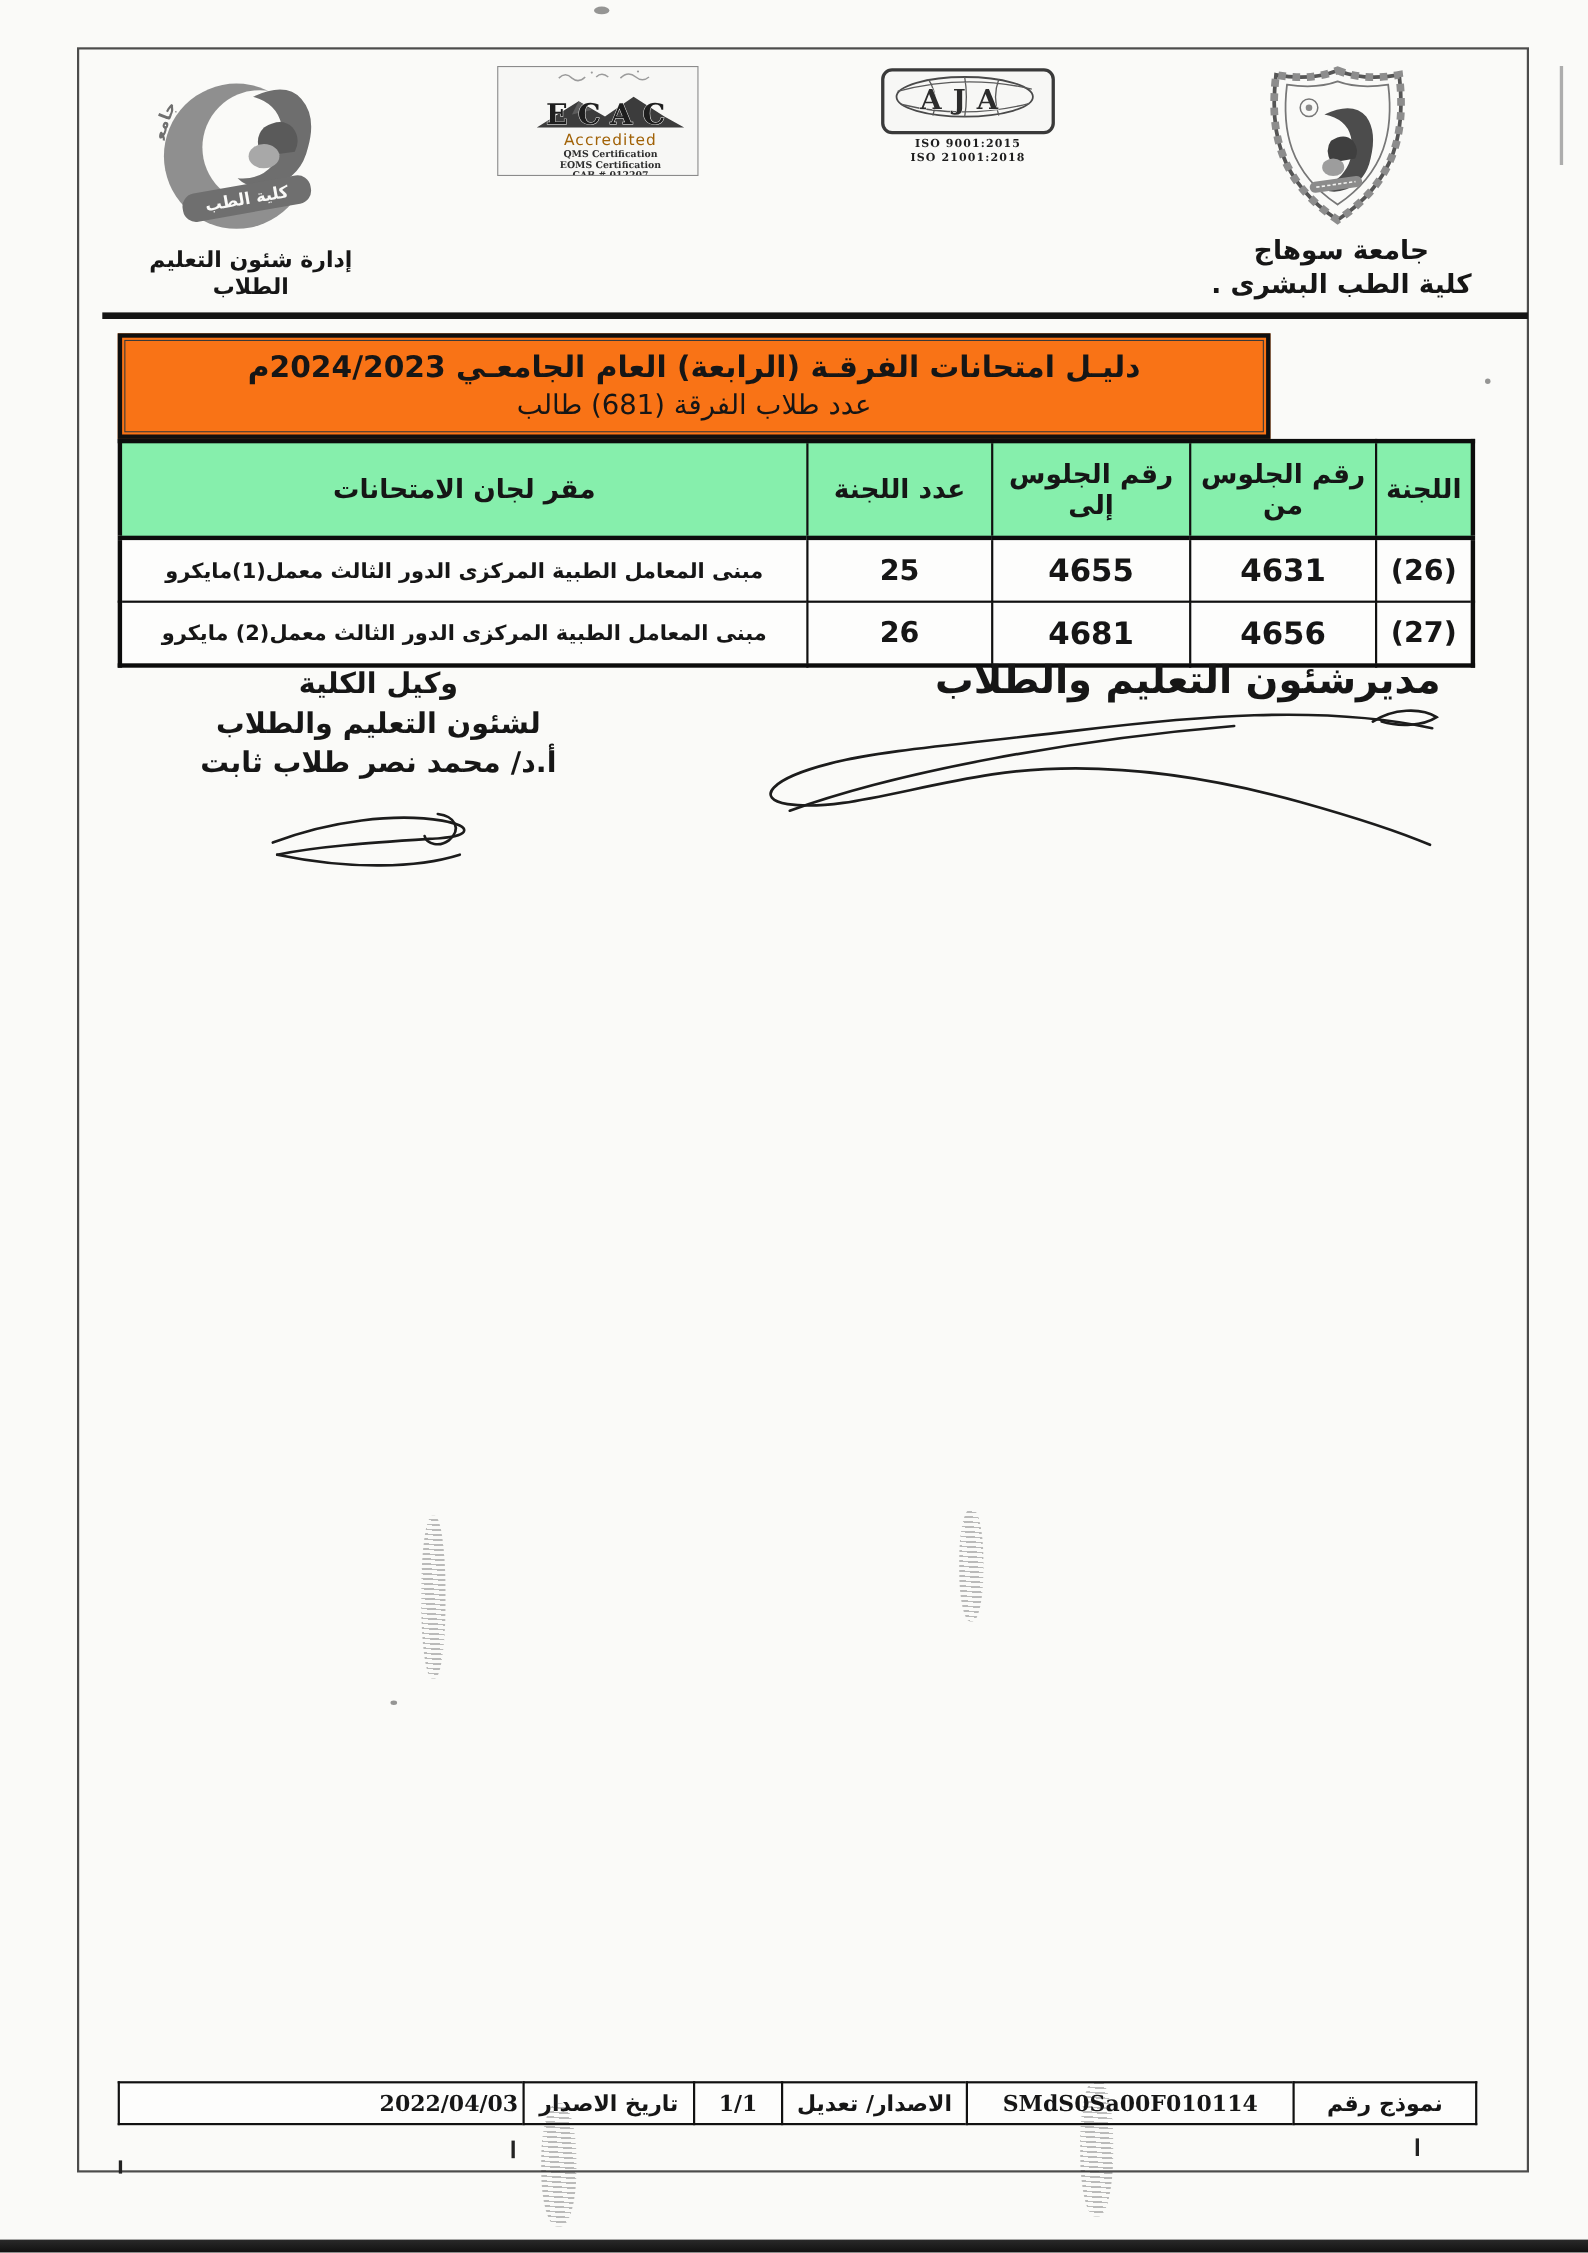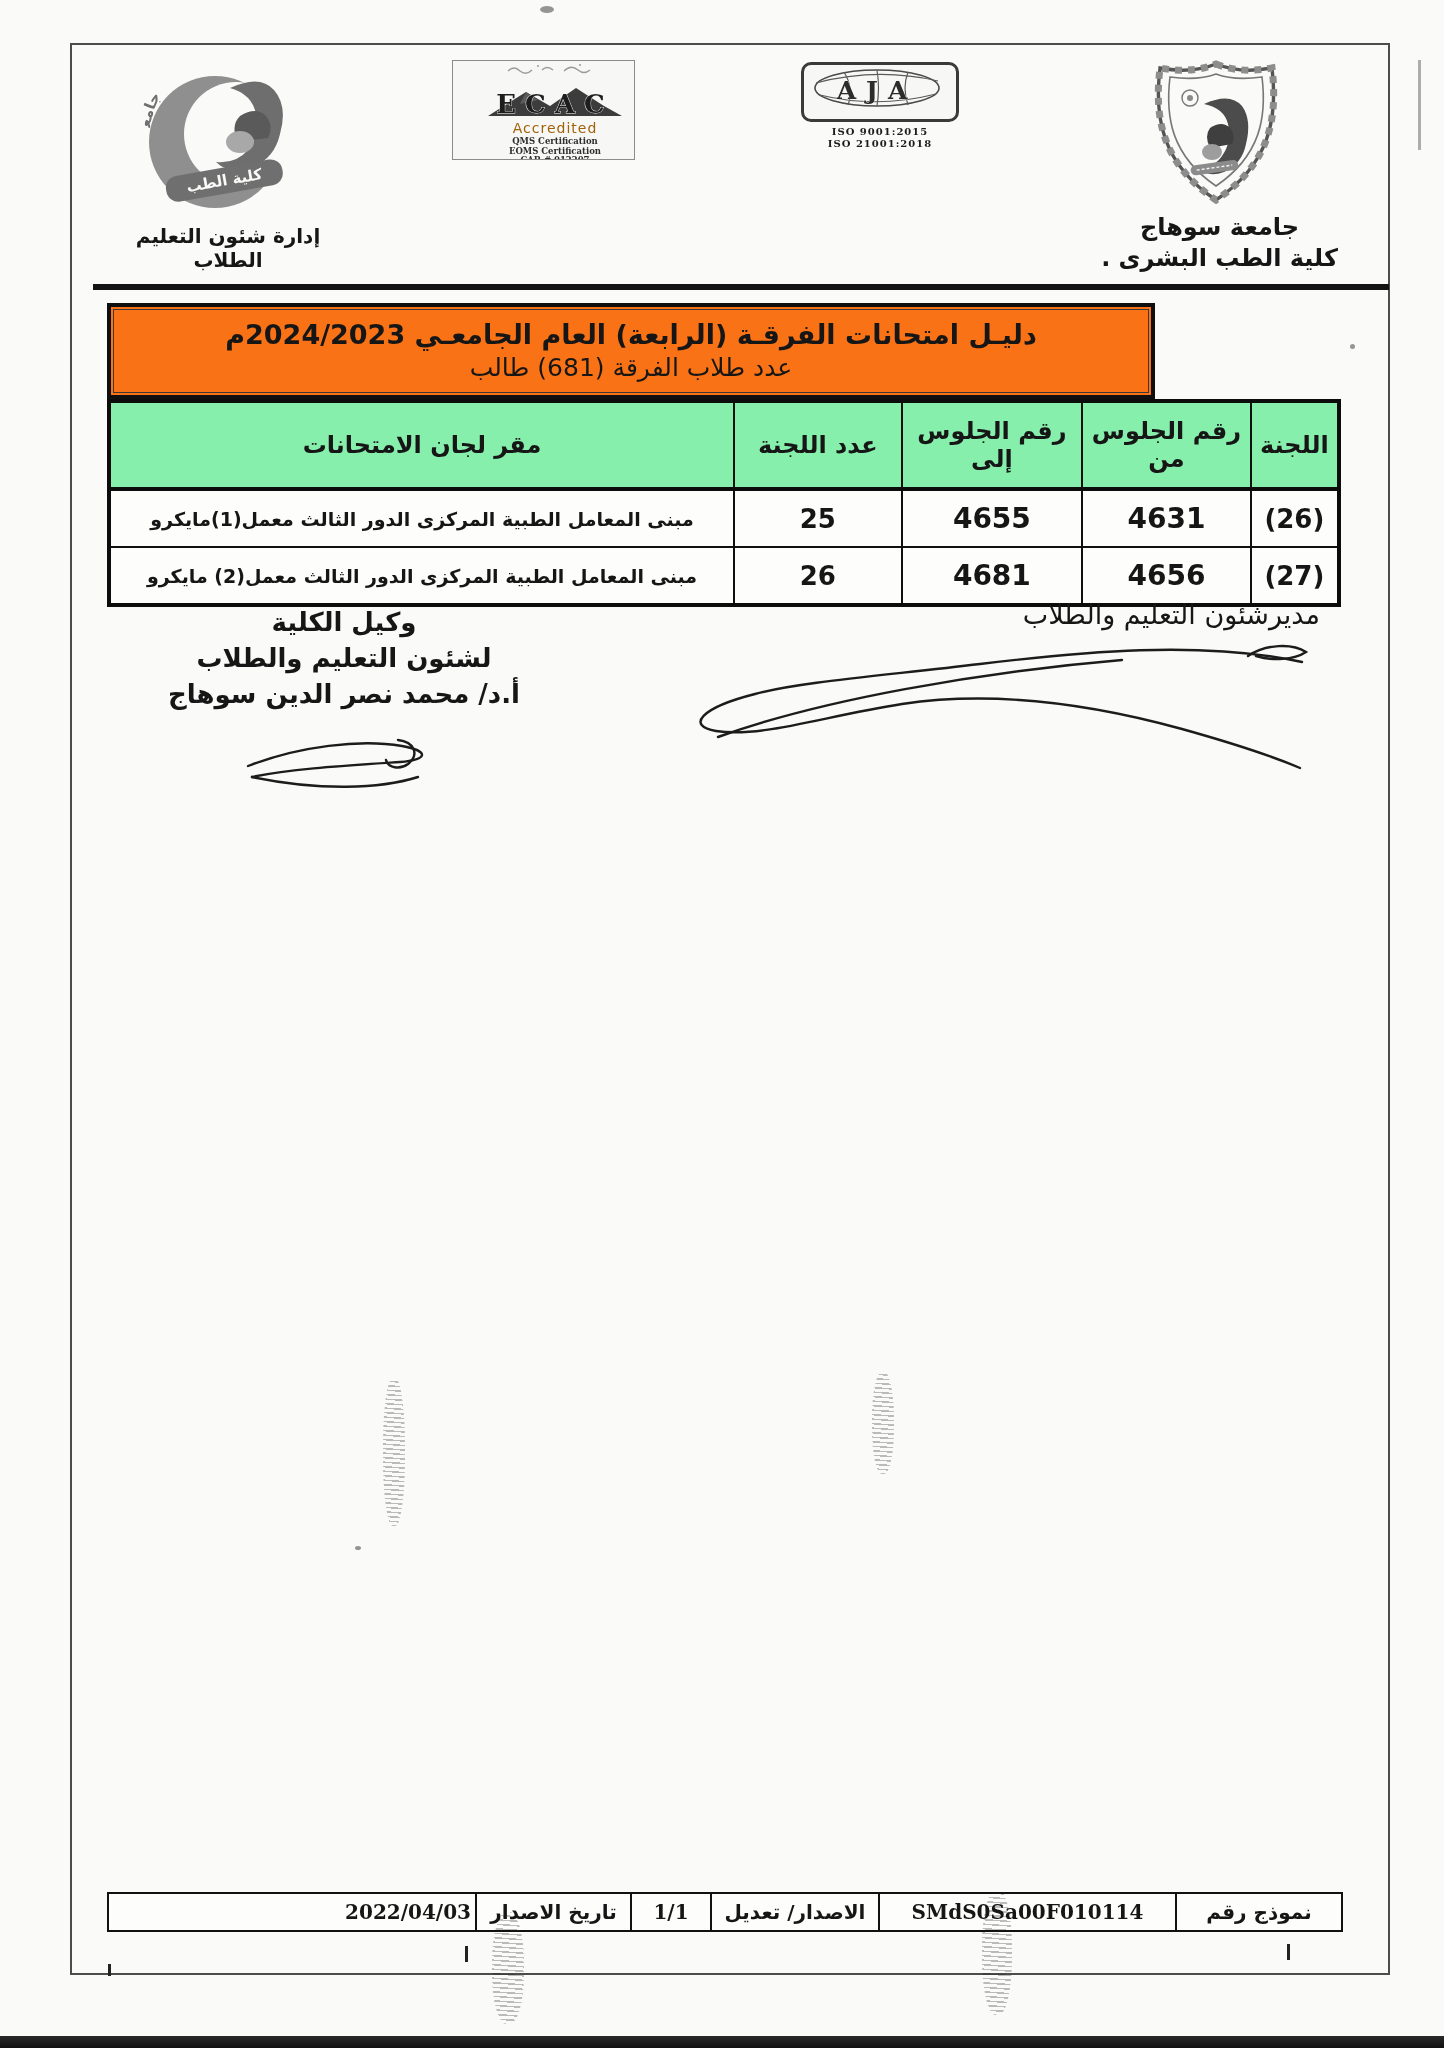--- a/index.html
+++ b/index.html
@@ -39,21 +39,21 @@
   .main-table{border:4px solid #0c0c0c;}
   .main-table thead th{background:#86efac;height:84px;font-size:24px;font-weight:bold;border-bottom:4px solid #0c0c0c;}
   .main-table tbody td{background:#fdfdfc;height:55px;font-weight:bold;}
   .hdr-two-line span{display:block;line-height:28px;}
   .cell-committee{font-size:26px;}
   .cell-num{font-size:28px;font-family:"DejaVu Sans",sans-serif;}
   .cell-count{font-size:26px;}
   .cell-venue{font-size:19px;}
 
   
-  .sig-director{left:850px;top:599px;width:470px;text-align:right;font-size:27px;font-weight:normal;direction:rtl;}
+  .sig-director{left:850px;top:599px;width:470px;text-align:left;font-size:35px;font-weight:bold;direction:rtl;}
   .vice-dean{left:164px;top:604px;width:360px;text-align:center;font-size:26px;font-weight:bold;line-height:36px;direction:rtl;}
   .sig-overlay{left:0;top:0;width:1444px;height:2048px;pointer-events:none;}
 
   
   .footer-table{left:107px;top:1892px;width:1234px;border-collapse:collapse;table-layout:fixed;direction:rtl;border:2px solid #111;}
   .footer-table td{border:2px solid #111;height:38px;text-align:center;vertical-align:middle;font-size:20px;font-weight:bold;background:#fdfdfc;padding:0 4px;box-sizing:border-box;}
   .footer-table .latin{font-family:"DejaVu Serif",serif;}
   .footer-table .date-cell{text-align:right;}
 
   
@@ -200,21 +200,21 @@
         <td class="cell-venue">مبنى المعامل الطبية المركزى الدور الثالث معمل(2) مايكرو</td>
       </tr>
     </tbody>
   </table>
 
   <div class="abs sig-director">مديرشئون التعليم والطلاب</div>
 
   <div class="abs vice-dean">
     <div>وكيل الكلية</div>
     <div>لشئون التعليم والطلاب</div>
-    <div>أ.د/ محمد نصر الدين سوهاج</div>
+    <div>أ.د/ محمد نصر طلاب ثابت</div>
   </div>
 
   <svg class="abs sig-overlay" viewBox="0 0 1444 2048">
     <g stroke="#1c1c1c" stroke-width="2.4" fill="none" stroke-linecap="round">
 
       <path d="M1248 656 c18 -12 44 -13 58 -4 c-12 8 -34 9 -50 4"></path>
       <path d="M1302 662 C1200 640 1080 652 980 664 C880 676 800 682 755 694 C700 708 686 726 716 731 C762 738 824 716 902 704 C1002 689 1102 707 1182 729 C1232 743 1272 756 1300 768"></path>
       <path d="M718 737 C820 700 980 672 1122 660"></path>
 
       <path d="M248 766 C300 746 360 739 402 746 C430 751 428 760 400 762 C340 766 290 769 252 777"></path>

